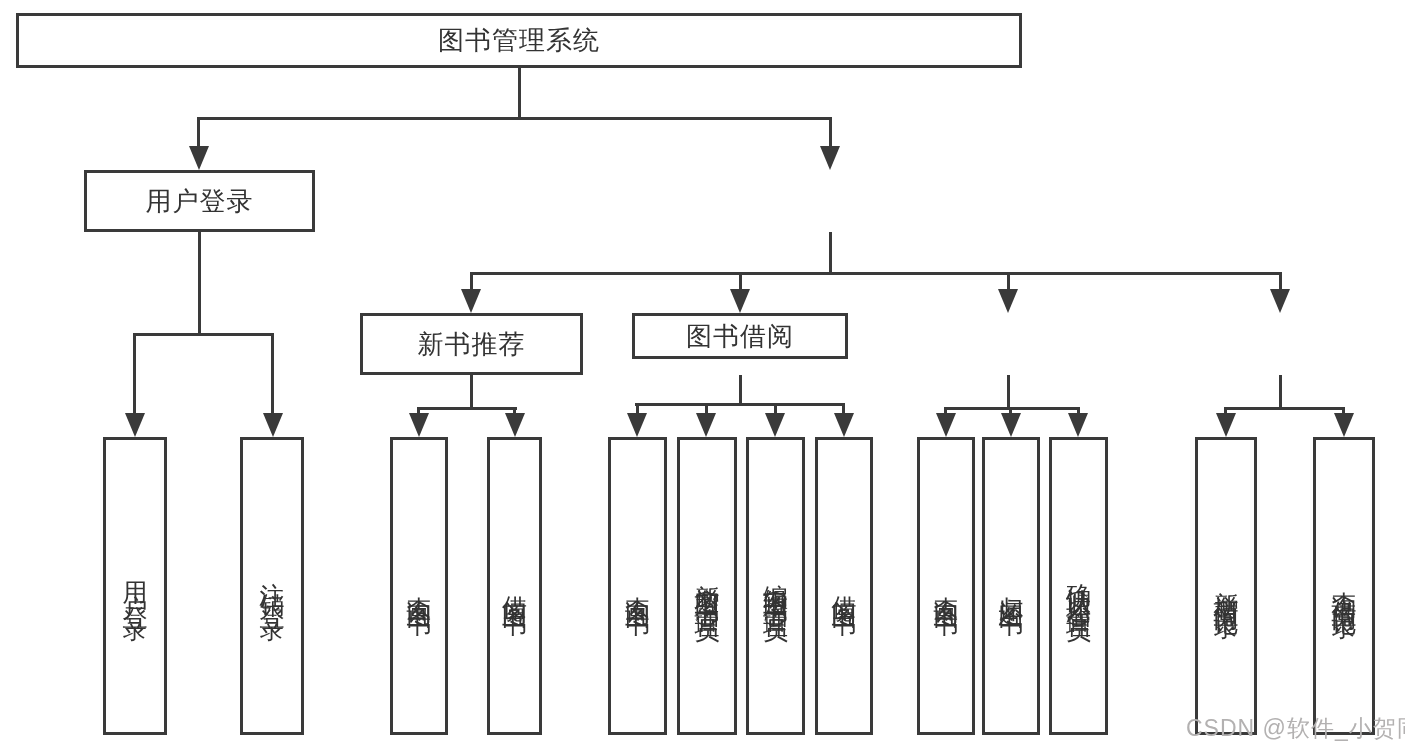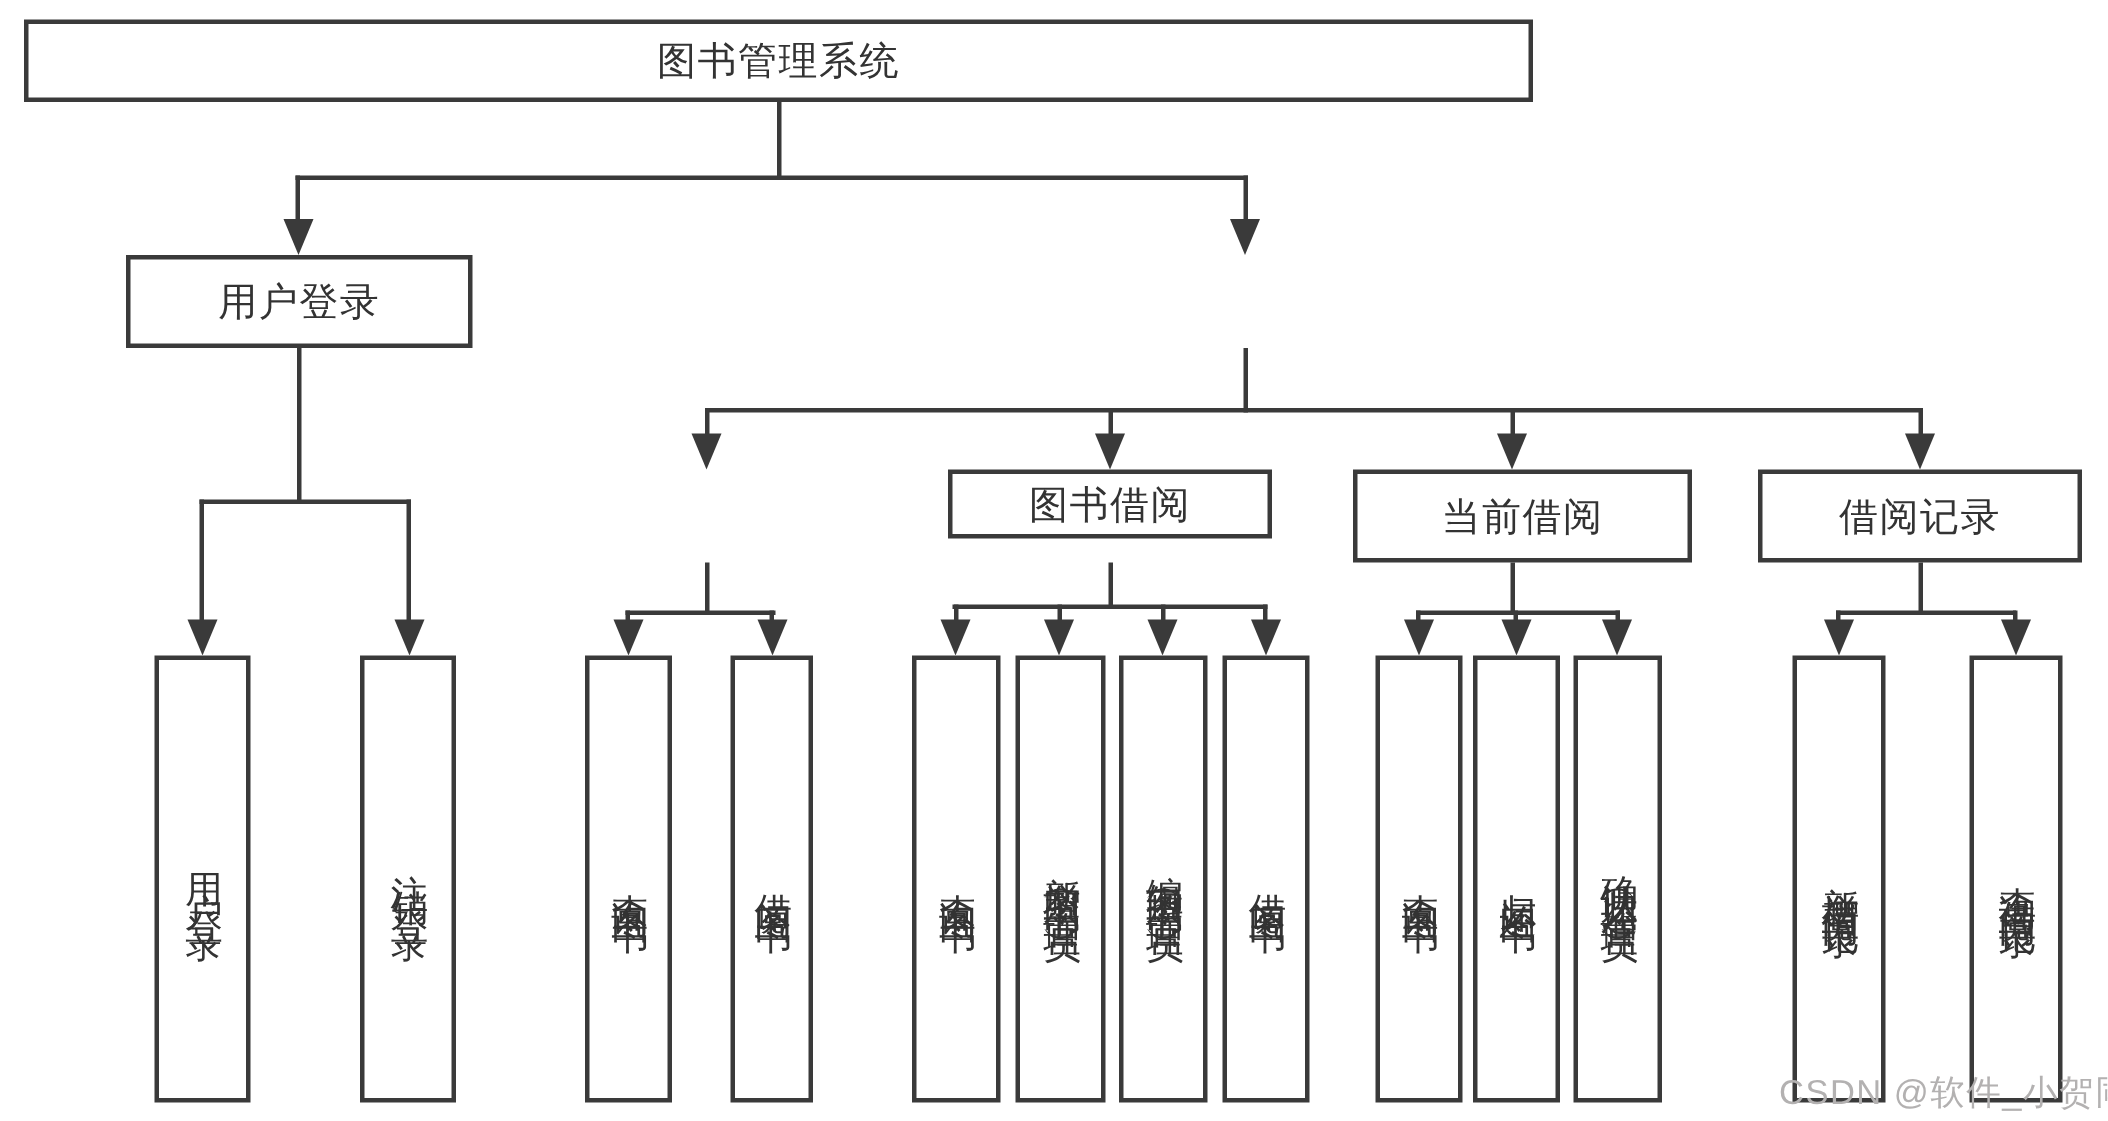--- a/index.html
+++ b/index.html
@@ -58,28 +58,25 @@
   <div class="l" style="left:470px;top:272px;width:812px;height:3px"></div>
   <div class="l" style="left:470px;top:272px;width:3px;height:24px"></div>
   <div class="arw" style="left:461px;top:289px"></div>
   <div class="l" style="left:739px;top:272px;width:3px;height:24px"></div>
   <div class="arw" style="left:730px;top:289px"></div>
   <div class="l" style="left:1007px;top:272px;width:3px;height:24px"></div>
   <div class="arw" style="left:998px;top:289px"></div>
   <div class="l" style="left:1279px;top:272px;width:3px;height:24px"></div>
   <div class="arw" style="left:1270px;top:289px"></div>
 
+  <div class="box hbox" style="left:360px;top:313px;width:223px;height:62px">
+    <span class="lbl">新书推荐</span>
+  </div>
   <div class="box hbox" style="left:632px;top:313px;width:216px;height:46px">
     <span class="lbl">图书借阅</span>
-  </div>
-  <div class="box hbox" style="left:902px;top:313px;width:226px;height:62px">
-    <span class="lbl">当前借阅</span>
-  </div>
-  <div class="box hbox" style="left:1172px;top:313px;width:216px;height:62px">
-    <span class="lbl">借阅记录</span>
   </div>
 
   <div class="l" style="left:470px;top:375px;width:3px;height:35px"></div>
   <div class="l" style="left:417px;top:407px;width:100px;height:3px"></div>
   <div class="l" style="left:417px;top:407px;width:3px;height:12px"></div>
   <div class="arw" style="left:409px;top:413px"></div>
   <div class="l" style="left:513px;top:407px;width:3px;height:12px"></div>
   <div class="arw" style="left:505px;top:413px"></div>
 
   <div class="l" style="left:739px;top:375px;width:3px;height:31px"></div>

